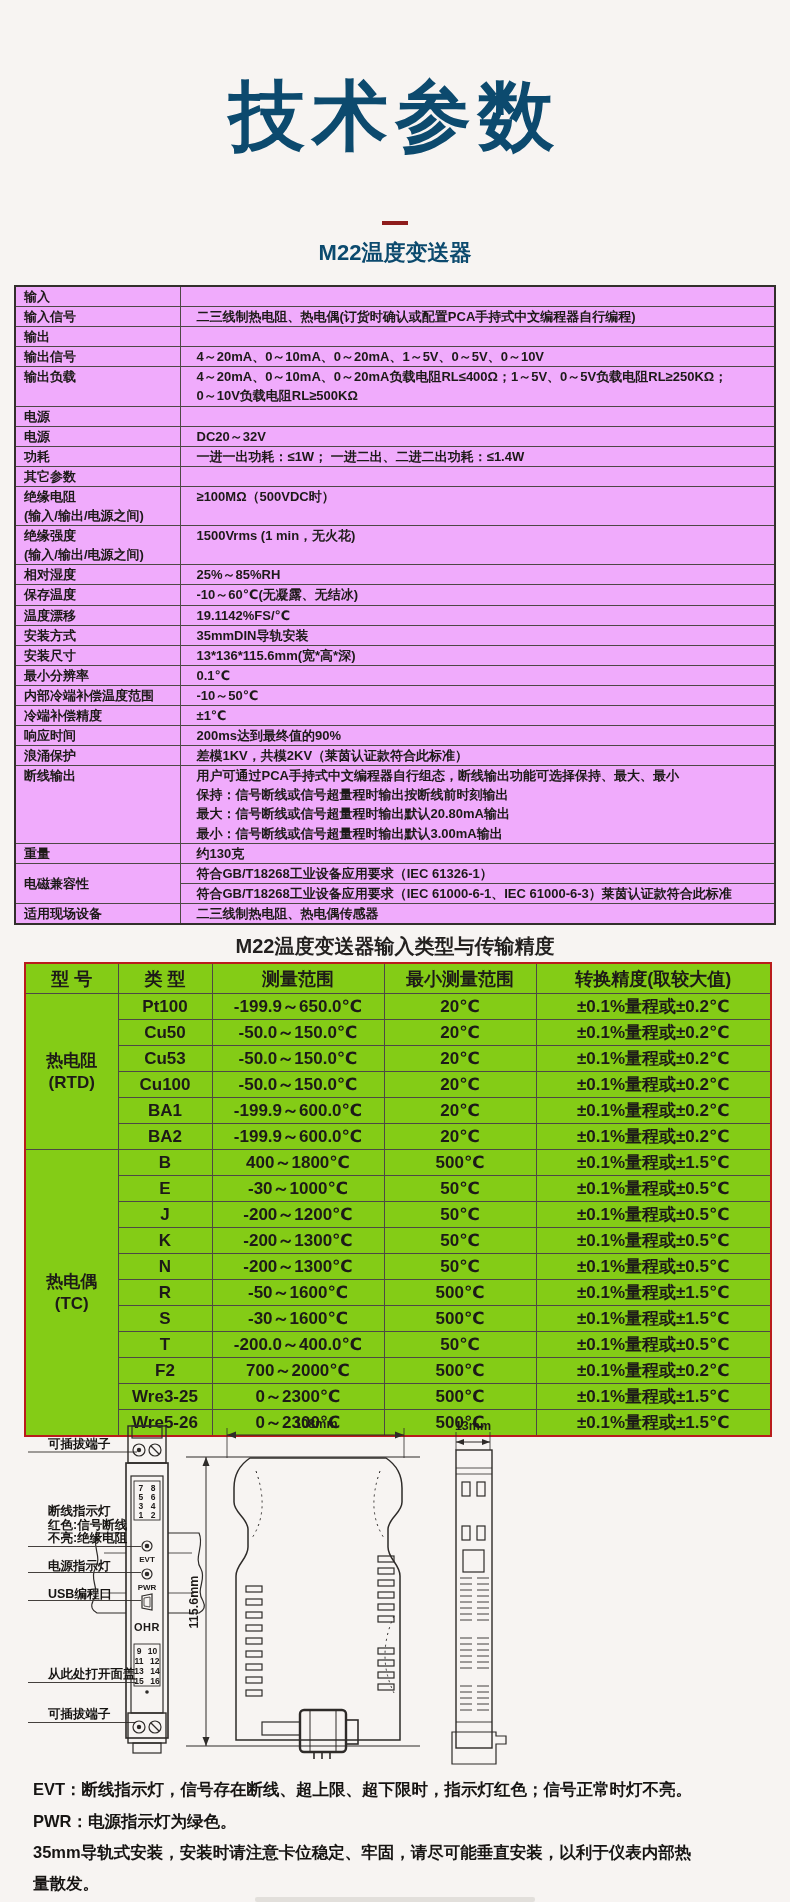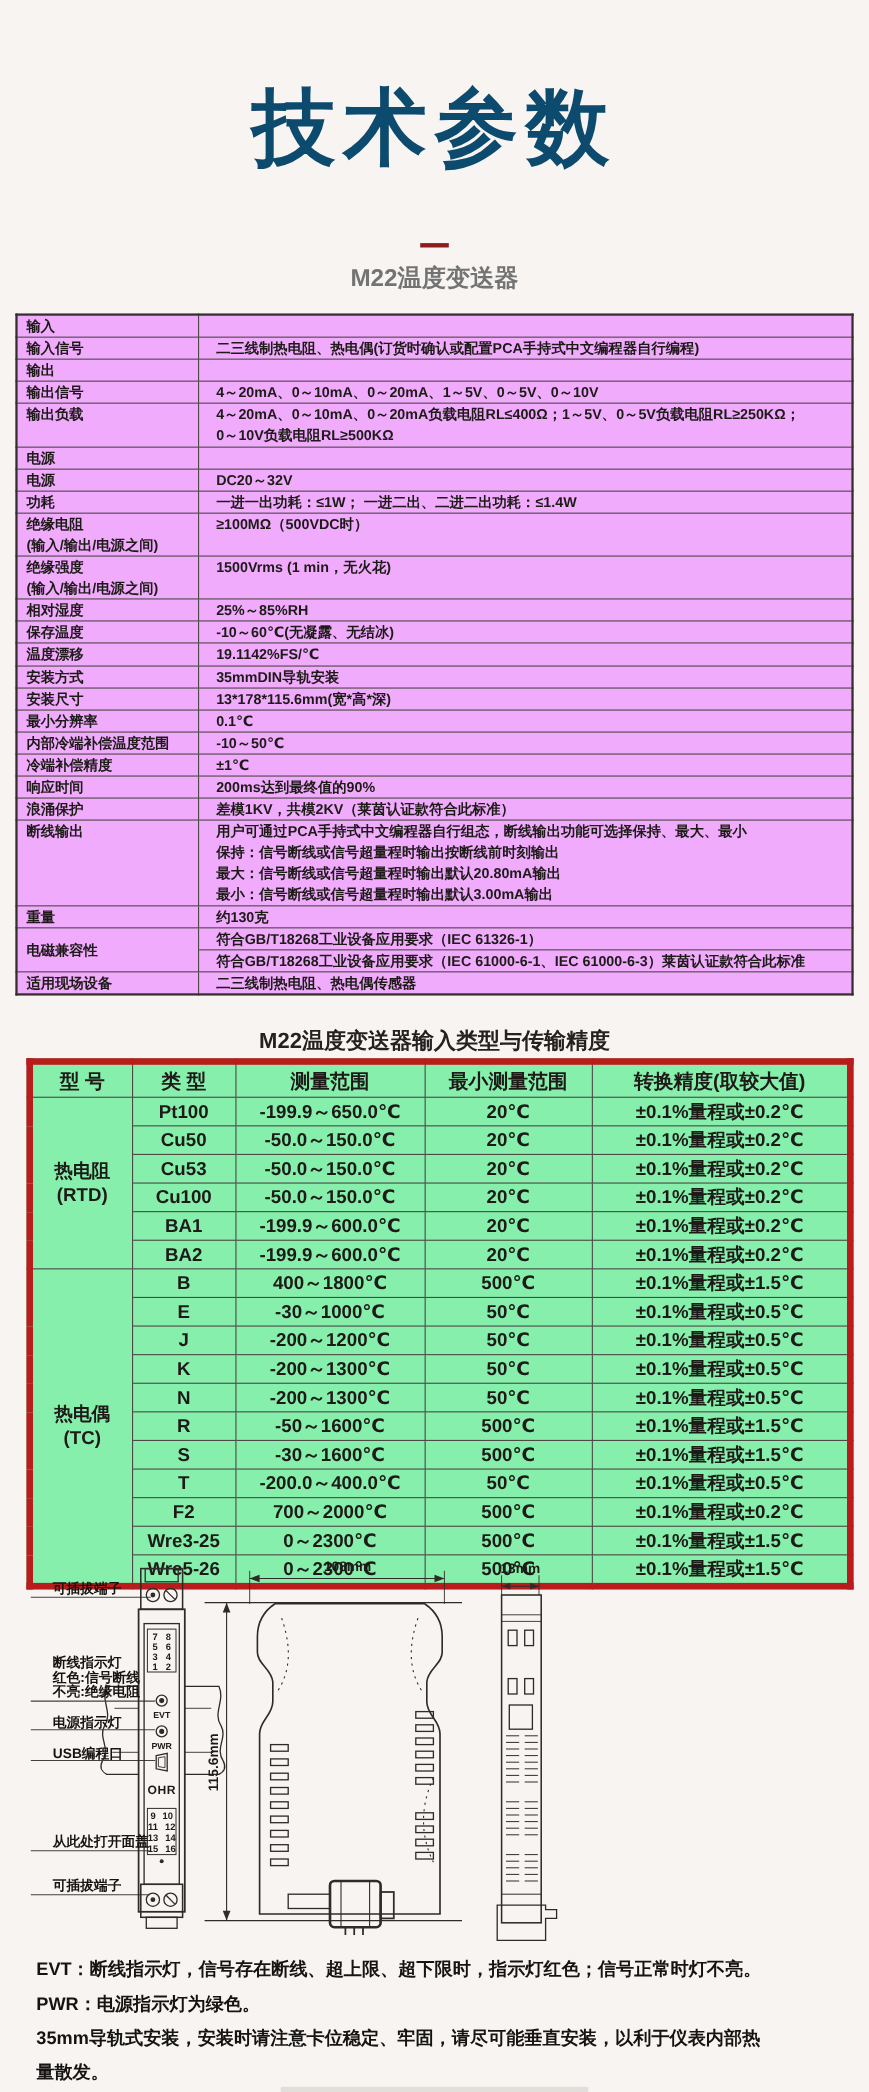--- a/index.html
+++ b/index.html
@@ -10,21 +10,21 @@
     color:#1d1a18;
   }
   .main-title{
     position:absolute; top:66px; left:0; width:790px;
     text-align:center; font-size:76px; font-weight:bold;
     letter-spacing:7px; color:#0c4a6e; margin:0;
   }
   .red-dash{position:absolute; top:221px; left:382px; width:26px; height:4px; background:#8e1c1c;}
   .subtitle{
     position:absolute; top:238px; left:0; width:790px; margin:0;
-    text-align:center; font-size:22px; font-weight:bold; color:#737373;
+    text-align:center; font-size:22px; font-weight:bold; color:#0c4a6e;
   }
   
   .spec-table{
     position:absolute; top:285px; left:14px; width:762px;
     border-collapse:collapse; table-layout:fixed; background:#f0abfc;
     border:2px solid #332f2c;
   }
   .spec-table td{
     border:1px solid #4d4845; padding:0; vertical-align:top;
     font-size:13px; font-weight:bold; line-height:19.1px;
@@ -34,22 +34,22 @@
   .spec-table td div{padding-left:8px;}
   .spec-table td.lbl.mid{vertical-align:middle;}
   .spec-table td.val .split{border-top:1px solid #4d4845;}
   
   .prec-title{
     position:absolute; top:933px; left:0; width:790px; margin:0;
     text-align:center; font-size:20px; font-weight:bold; color:#242120;
   }
   .prec-table{
     position:absolute; top:962px; left:24px; width:746px;
-    border-collapse:collapse; table-layout:fixed; background:#86efac;
-    border:6px solid #b91c1c; text-align:center;
+    border-collapse:collapse; table-layout:fixed; background:#84cc16;
+    border:2px solid #b91c1c; text-align:center;
   }
   .prec-table th,.prec-table td{
     border:1px solid #4d4845; font-size:17px; font-weight:bold;
     color:#1d1a18; padding:0; overflow:hidden; white-space:nowrap;
   }
   .prec-table th{height:29px; font-size:18px;}
   .prec-table td{height:25px;}
   .prec-table td.grp{line-height:22px;}
   
   .diagram-svg{position:absolute; top:1416px; left:0;}
@@ -146,20 +146,26 @@
             <div>功耗</div>
           </td>
           <td class="val">
             <div>
               <div>一进一出功耗：≤1W；  一进二出、二进二出功耗：≤1.4W</div>
             </div>
           </td>
         </tr>
         <tr>
           <td class="lbl">
+            <div>其它参数</div>
+          </td>
+          <td class="val"></td>
+        </tr>
+        <tr>
+          <td class="lbl">
             <div>绝缘电阻</div>
             <div>(输入/输出/电源之间)</div>
           </td>
           <td class="val">
             <div>
               <div>≥100MΩ（500VDC时）</div>
             </div>
           </td>
         </tr>
         <tr>
@@ -212,21 +218,21 @@
               <div>35mmDIN导轨安装</div>
             </div>
           </td>
         </tr>
         <tr>
           <td class="lbl">
             <div>安装尺寸</div>
           </td>
           <td class="val">
             <div>
-              <div>13*178*115.6mm(宽*高*深)</div>
+              <div>13*136*115.6mm(宽*高*深)</div>
             </div>
           </td>
         </tr>
         <tr>
           <td class="lbl">
             <div>最小分辨率</div>
           </td>
           <td class="val">
             <div>
               <div>0.1℃</div>

